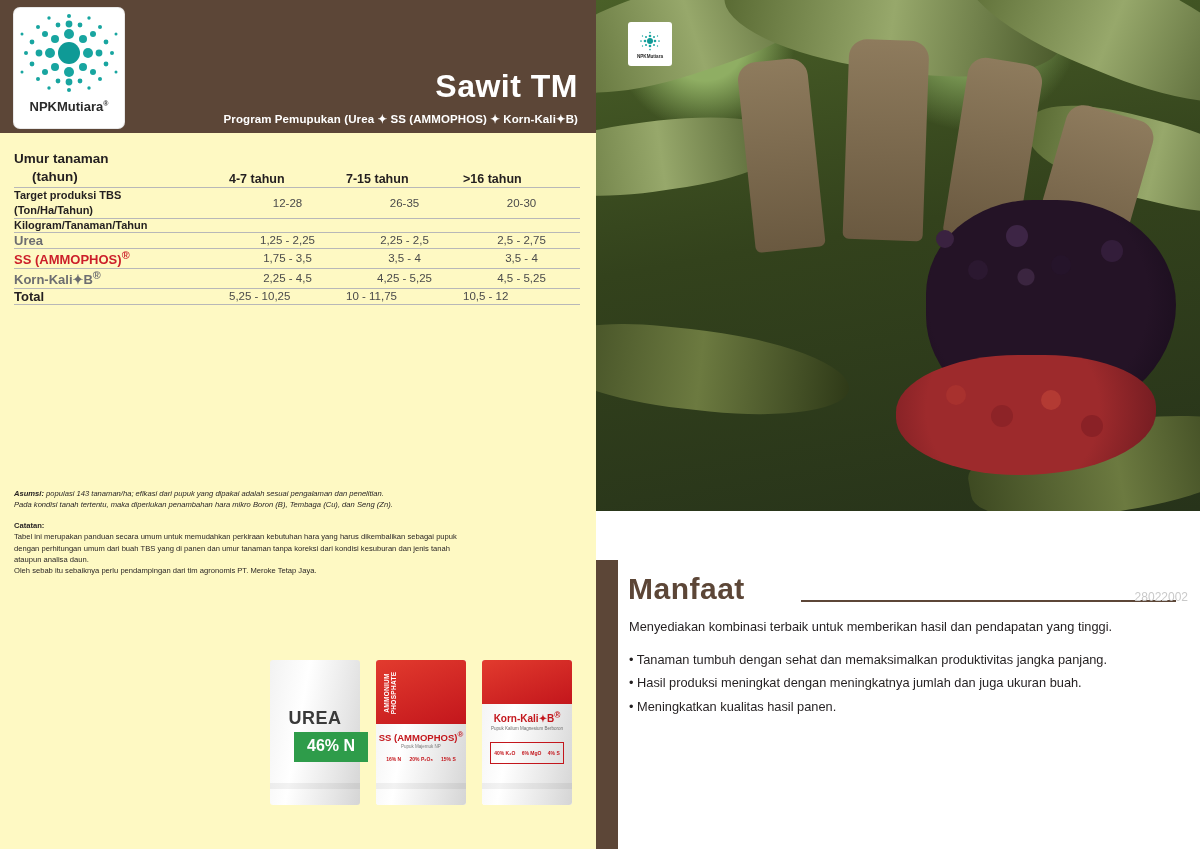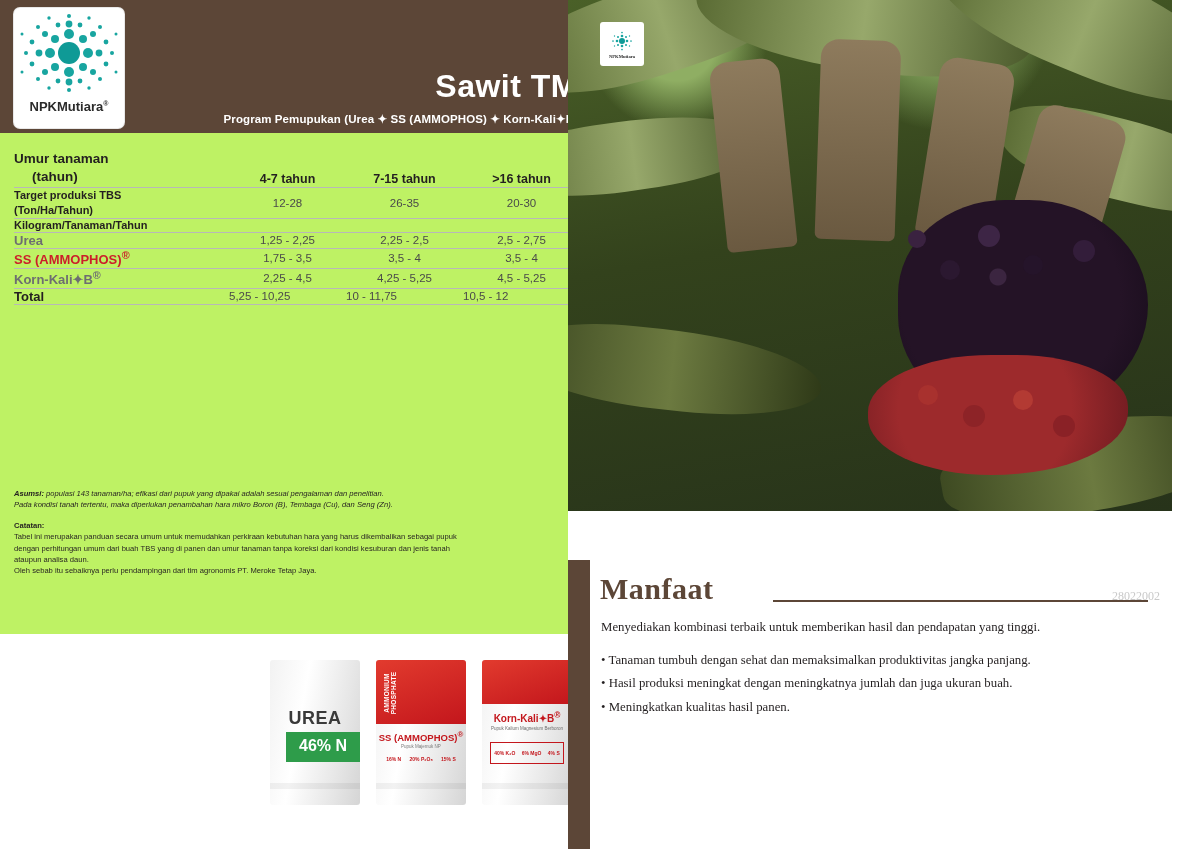--- a/index.html
+++ b/index.html
@@ -6,22 +6,22 @@
   html,body { width:1200px; height:849px; }
   body {
     font-family: "Liberation Sans", sans-serif;
     background:#ffffff;
     position:relative;
     overflow:hidden;
   }
 
   
   #left-column {
-    position:absolute; left:0; top:0; width:596px; height:634px;
-    background:#bef264;
+    position:absolute; left:0; top:0; width:596px; height:849px;
+    background:#fef9c3;
   }
 
   
   #header-bar {
     position:absolute; left:0; top:0; width:596px; height:133px;
     background:#5c4637;
   }
   #header-bar .title {
     position:absolute; right:18px; top:70px;
     font-size:32px; font-weight:bold; color:#ffffff;
@@ -49,21 +49,21 @@
 
   
   #fert-table {
     position:absolute; left:14px; top:150px; width:566px;
     border-collapse:collapse;
     font-size:11px;
   }
   #fert-table td, #fert-table th { padding:0; }
   .row-head td { padding-bottom:10px; vertical-align:bottom; }
   .col-label { width:215px; text-align:left; }
-  .col-v { width:117px; text-align:center; }
+  .col-v { width:117px; text-align:left; }
   .hdr-label { font-size:13.5px; font-weight:bold; color:#231f20; line-height:1.35; }
   .hdr-col { font-size:12.5px; font-weight:bold; color:#231f20; }
   .line-row td { border-bottom:1px solid #b8b8b8; height:1px; padding:0; }
 
   .cell-label { font-size:11px; font-weight:bold; color:#231f20; line-height:1.35; padding:8px 0; }
   .cell-val { font-size:11.5px; color:#4a4a4a; text-align:center; padding:8px 0; }
 
   .nut-label { font-size:13px; font-weight:bold; padding:11px 0; }
   .nut-urea { color:#6d6e71; }
   .nut-ss { color:#cc1f2a; }
@@ -89,21 +89,21 @@
     position:absolute; left:0; top:0; width:100%; height:100%;
     background:linear-gradient(100deg,#f2f2f2 0%,#ffffff 35%,#e6e6e6 75%,#d5d5d5 100%);
     border-radius:3px;
   }
   #bag-urea { left:0; }
   #bag-urea .u-name {
     position:absolute; left:0; top:48px; width:100%; text-align:center;
     font-size:18px; font-weight:bold; color:#3a3a3a; letter-spacing:0.5px;
   }
   #bag-urea .u-green {
-    position:absolute; left:16px; top:72px; width:74px; height:30px;
+    position:absolute; left:24px; top:72px; width:74px; height:30px;
     background:#2e9c4a;
     padding-left:32px;
   }
   #bag-urea .u-green span {
     position:absolute; left:0; top:5px; width:100%; text-align:center;
     font-size:16px; font-weight:bold; color:#ffffff;
   }
   #bag-ss { left:106px; background:#ffffff; }
   #bag-ss .red-top {
     position:absolute; left:0; top:0; width:100%; height:64px;
@@ -149,23 +149,22 @@
     display:flex; align-items:center; justify-content:space-around;
     font-size:5px; font-weight:bold; color:#c3161c;
   }
   .bag .bottom-line {
     position:absolute; left:0; bottom:16px; width:100%; height:6px;
     background:rgba(0,0,0,0.05);
   }
 
   
   #right-column {
-    position:absolute; left:568px; top:0; width:604px; height:612px;
+    position:absolute; left:596px; top:0; width:604px; height:612px;
     background:#ffffff;
-    font-family:Liberation Serif, serif;
   }
   #photo {
     position:absolute; left:0; top:0; width:604px; height:511px;
     overflow:hidden;
     background:#2c3a18;
   }
   #photo .sky {
     position:absolute; left:0; top:0; width:100%; height:100%;
     background:
       radial-gradient(circle at 18% 8%, #8fae63 0 40px, rgba(143,174,99,0) 90px),

